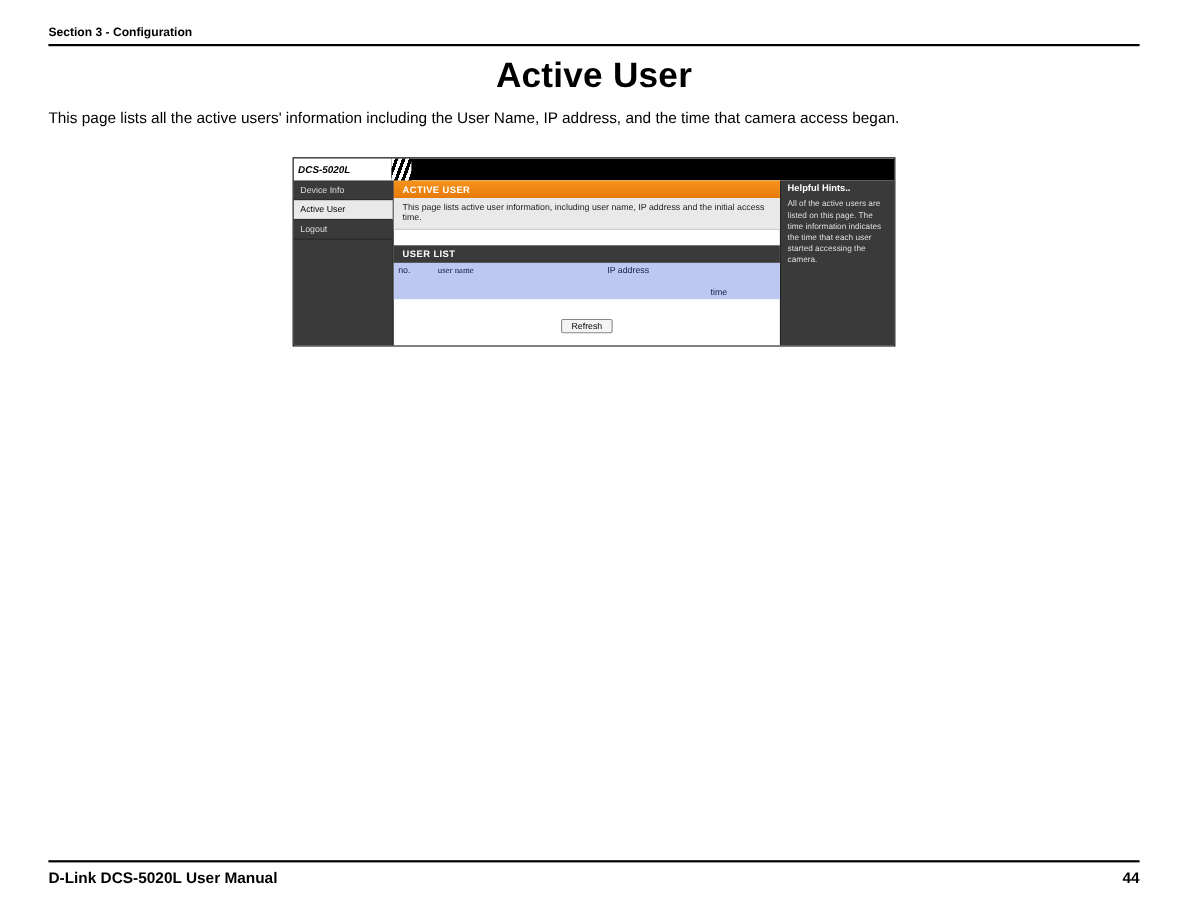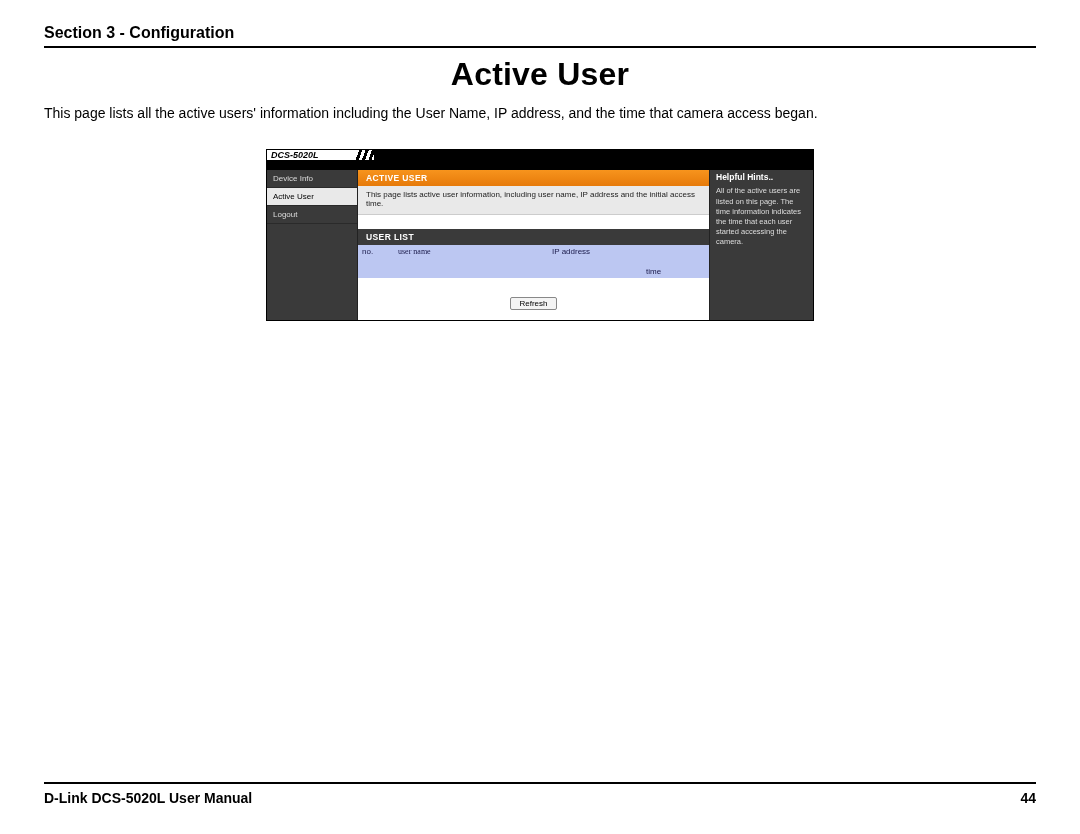--- a/index.html
+++ b/index.html
@@ -7,21 +7,21 @@
     width: 1080px;
     height: 834px;
     font-family: "Segoe UI", "Helvetica Neue", Arial, sans-serif;
     background: #fff;
     color: #000;
     position: relative;
     padding: 24px 44px 0 44px;
   }
   .section-header {
     font-weight: 700;
-    font-size: 16px;
+    font-size: 11px;
     padding-bottom: 4px;
     border-bottom: 2px solid #000;
     margin-bottom: 4px;
   }
   .page-title {
     text-align: center;
     font-size: 32px;
     font-weight: 700;
     margin: 8px 0 12px 0;
     letter-spacing: 0.2px;
@@ -59,21 +59,20 @@
     right: -40px; top: -20px;
     width: 260px; height: 120px;
     border: 1px solid rgba(255,220,170,0.35);
     border-radius: 50%;
     pointer-events: none;
   }
   .nav-row {
     display: flex;
     height: 20px;
     background: #000;
-    flex-direction: column;
   }
   .model-cell {
     width: 91px;
     background: #fff;
     color: #000;
     font-size: 9px;
     font-weight: 700;
     font-style: italic;
     display: flex;
     align-items: center;

